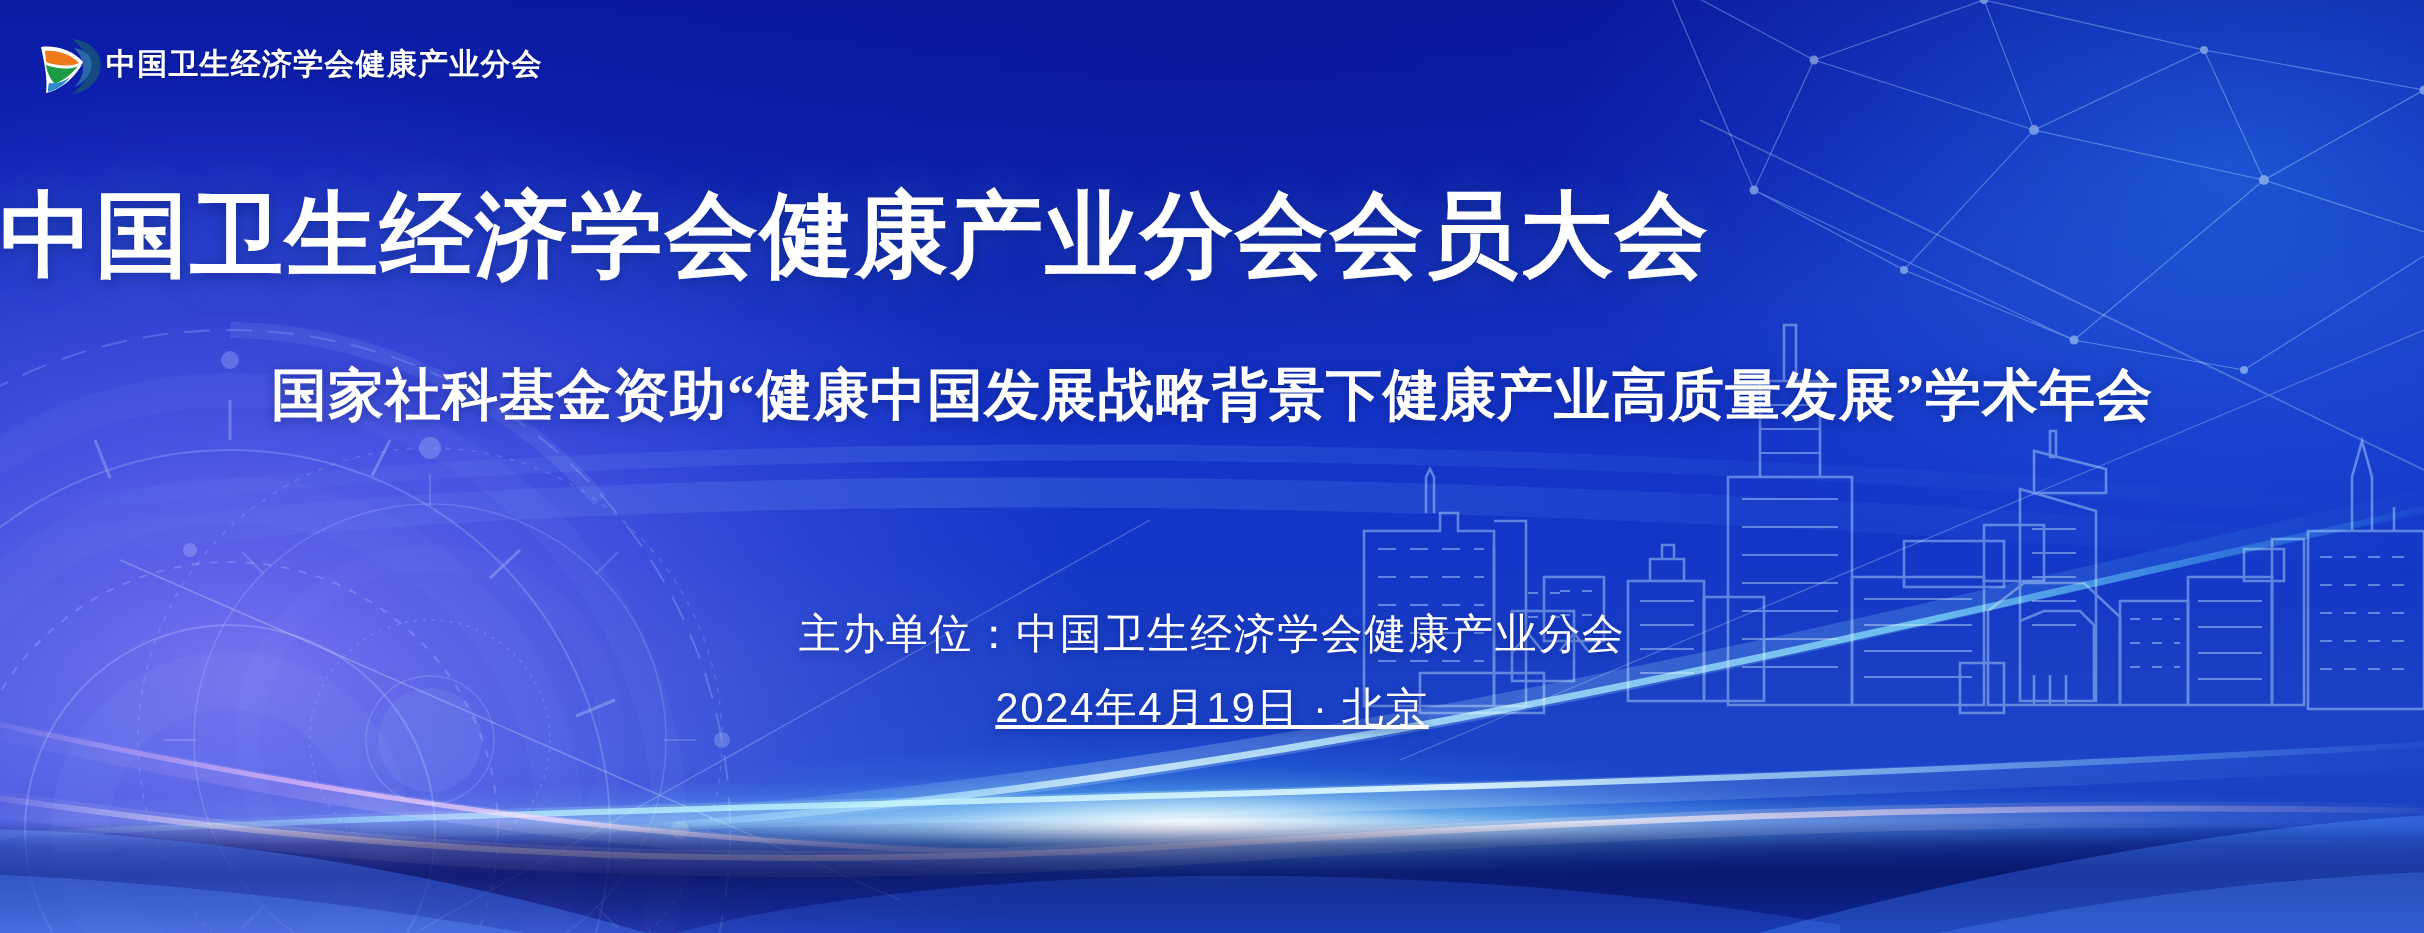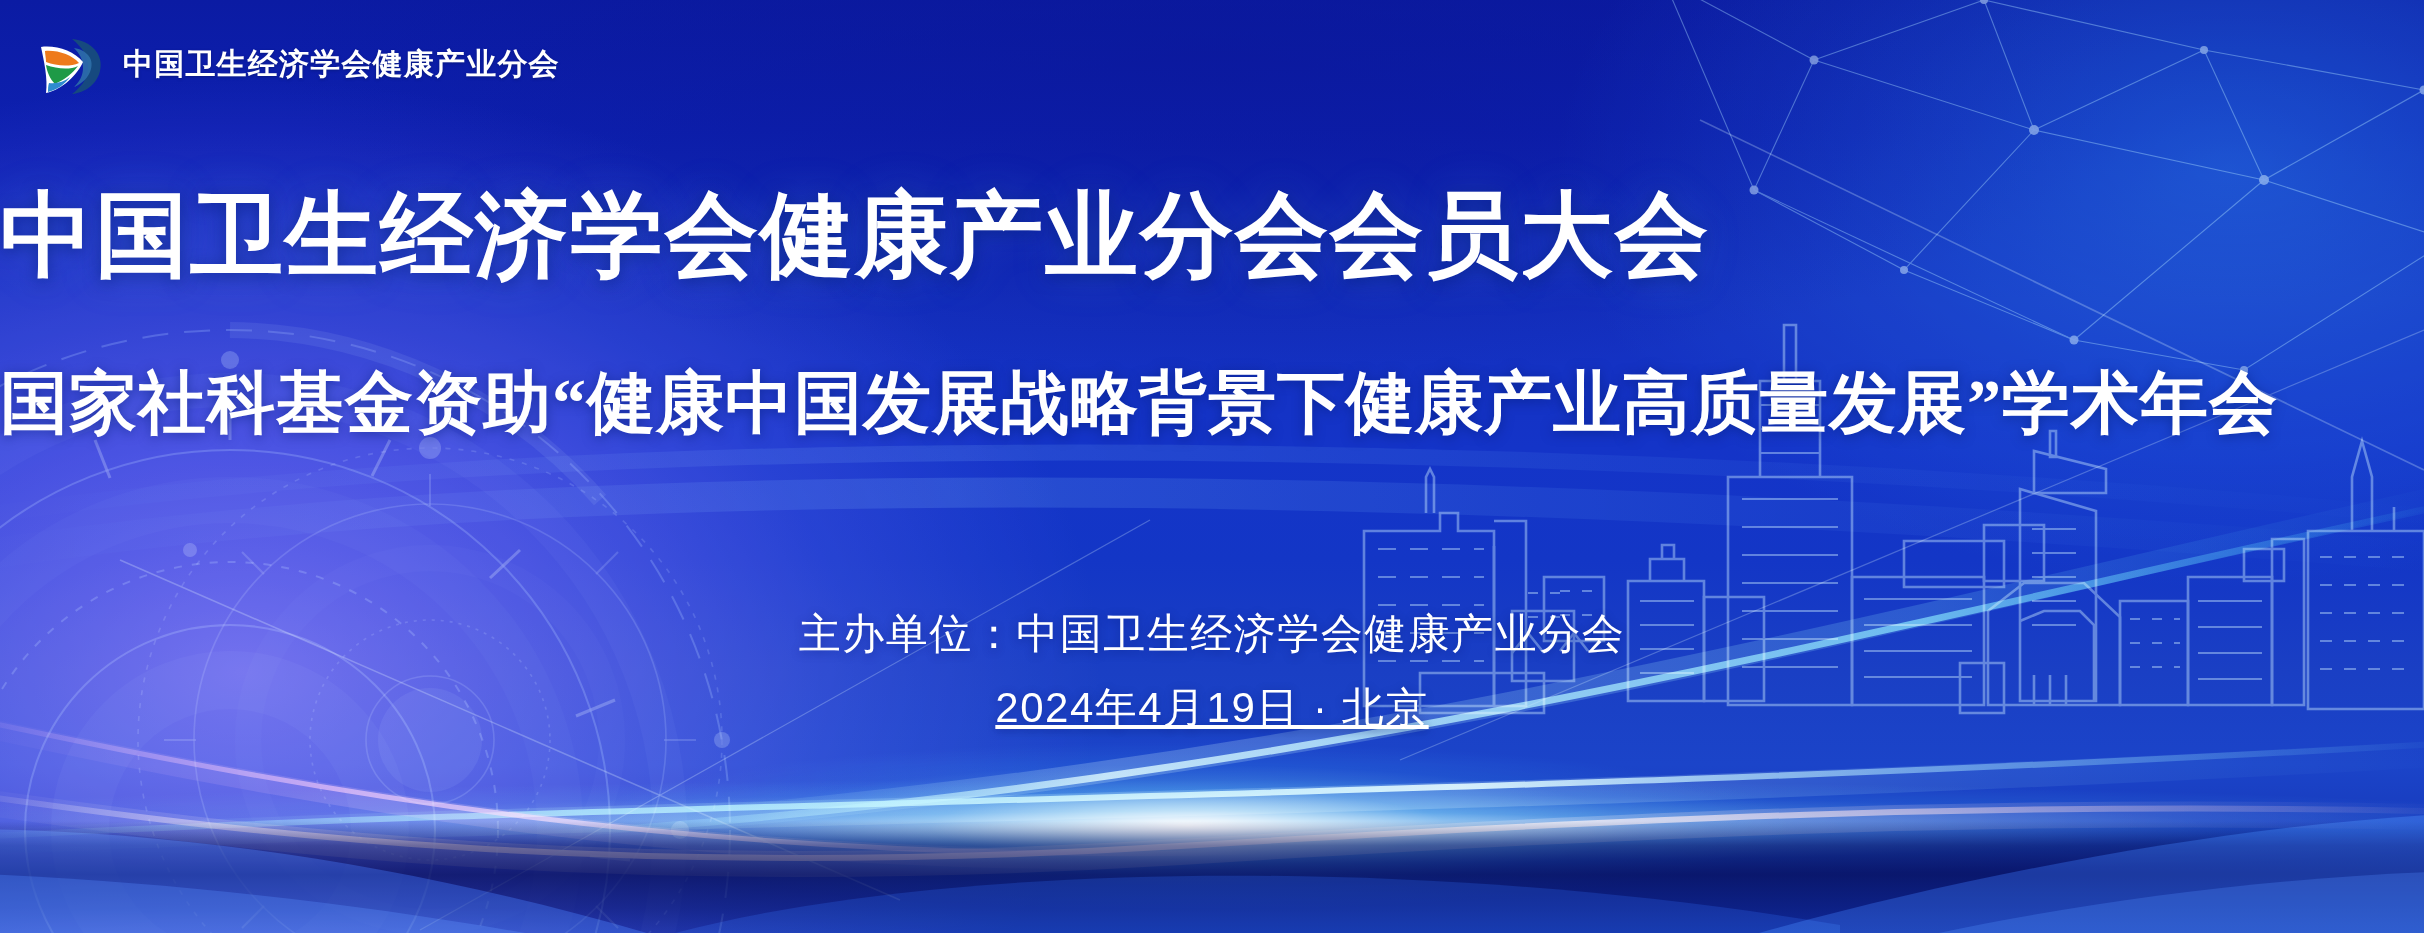--- a/index.html
+++ b/index.html
@@ -120,21 +120,20 @@
 
   
   .content { position: absolute; inset: 0; }
 
   
   .logo-row {
     position: absolute;
     left: 34px; top: 31px;
     display: flex;
     align-items: center;
-    gap: 17px;
   }
   .logo-mark { width: 72px; height: 66px; flex: none; display:block; }
   .logo-text {
     color: #ffffff;
     font-size: 30px;
     font-weight: 700;
     letter-spacing: 1.2px;
     white-space: nowrap;
     text-shadow: 0 1px 3px rgba(0,20,80,.45);
   }
@@ -148,24 +147,24 @@
     font-size: 93px;
     font-weight: 900;
     letter-spacing: 2px;
     line-height: 1.08;
     white-space: nowrap;
     text-shadow: 0 3px 16px rgba(0,25,110,.55), 0 0 42px rgba(90,160,255,.30);
   }
   .title-sub {
     position: absolute;
     left: 0; right: 0; top: 358px;
-    text-align: left;
+    text-align: center;
     color: #ffffff;
     font-family: "Liberation Serif", "DejaVu Serif", serif;
-    font-size: 68px;
+    font-size: 56px;
     font-weight: 700;
     letter-spacing: 1px;
     white-space: nowrap;
     text-shadow: 0 2px 12px rgba(0,25,110,.5);
   }
 
   
   .info {
     position: absolute;
     left: 0; right: 0; top: 588px;

